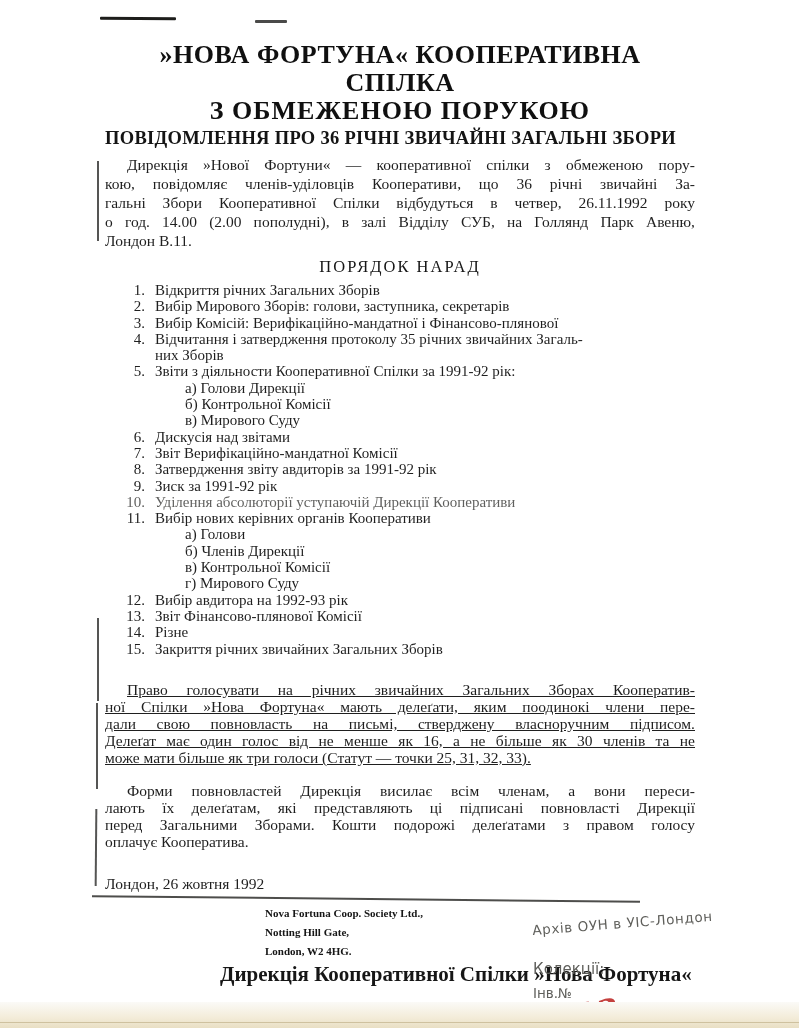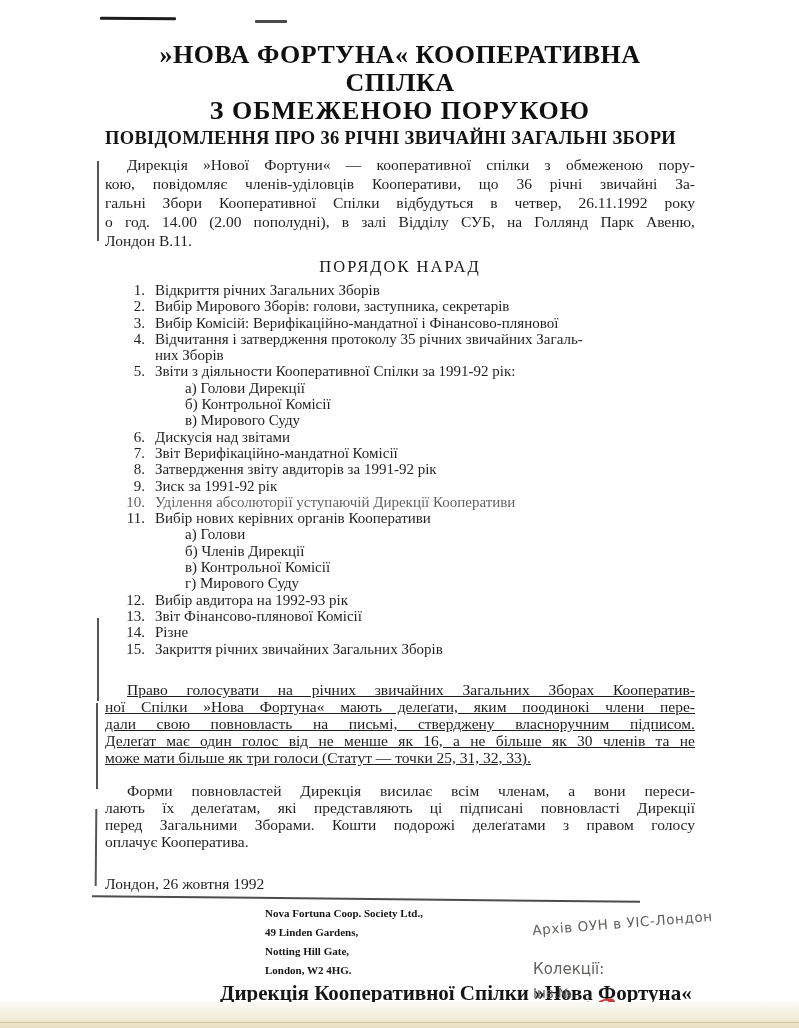--- a/index.html
+++ b/index.html
@@ -315,21 +315,20 @@
       <div class="pline j ind">Форми повновластей Дирекція висилає всім членам, а вони переси-</div>
       <div class="pline j">лають їх делеґатам, які представляють ці підписані повновласті Дирекції</div>
       <div class="pline j">перед Загальними Зборами. Кошти подорожі делеґатами з правом голосу</div>
       <div class="pline">оплачує Кооператива.</div>
     </div>
 
     <div class="dateline">Лондон, 26 жовтня 1992</div>
 
     <div class="address">
       <div>Nova Fortuna Coop. Society Ltd.,</div>
-      <div>49 Linden Gardens,</div>
       <div>Notting Hill Gate,</div>
       <div>London, W2 4HG.</div>
     </div>
 
     <div class="signature">Дирекція Кооперативної Спілки »Нова Фортуна«</div>
 
   </div>
 
   <div class="hrule"></div>
 

